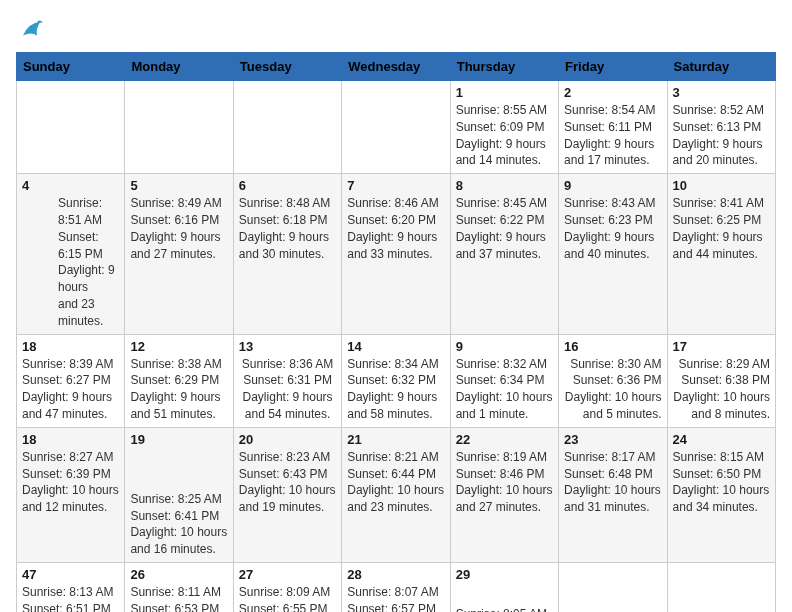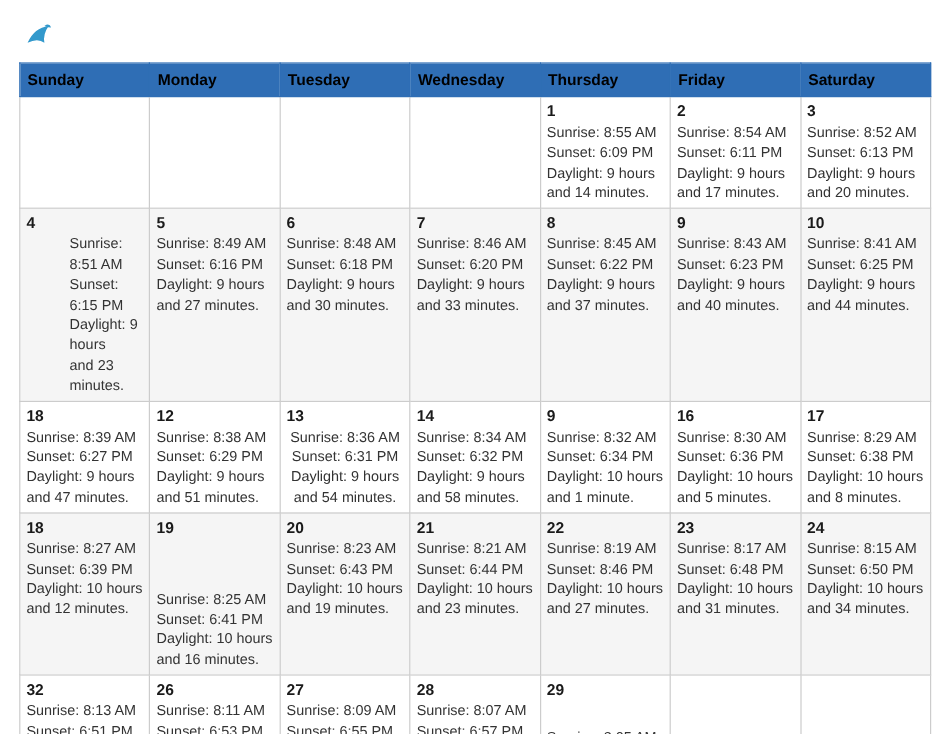--- a/index.html
+++ b/index.html
@@ -230,28 +230,28 @@
         </td>
         <td>
           <div class="day-num">9</div>
           <div class="day-info" style="white-space: pre-line;">Sunrise: 8:32 AM
 Sunset: 6:34 PM
 Daylight: 10 hours
 and 1 minute.</div>
         </td>
         <td>
           <div class="day-num">16</div>
-          <div class="day-info" style="white-space: pre-line;">Sunrise: 8:30 AM
+          <div class="day-info" style="white-space: pre-line; text-align: right;">Sunrise: 8:30 AM
 Sunset: 6:36 PM
 Daylight: 10 hours
 and 5 minutes.</div>
         </td>
         <td>
           <div class="day-num">17</div>
-          <div class="day-info" style="white-space: pre-line;">Sunrise: 8:29 AM
+          <div class="day-info" style="white-space: pre-line; text-align: right;">Sunrise: 8:29 AM
 Sunset: 6:38 PM
 Daylight: 10 hours
 and 8 minutes.</div>
         </td>
       </tr>
       <tr>
         <td>
           <div class="day-num">18</div>
           <div class="day-info" style="white-space: pre-line;">Sunrise: 8:27 AM
 Sunset: 6:39 PM
@@ -296,21 +296,21 @@
         <td>
           <div class="day-num">24</div>
           <div class="day-info" style="white-space: pre-line;">Sunrise: 8:15 AM
 Sunset: 6:50 PM
 Daylight: 10 hours
 and 34 minutes.</div>
         </td>
       </tr>
       <tr>
         <td>
-          <div class="day-num">32</div>
+          <div class="day-num">47</div>
           <div class="day-info" style="white-space: pre-line;">Sunrise: 8:13 AM
 Sunset: 6:51 PM
 Daylight: 10 hours
 and 38 minutes.</div>
         </td>
         <td>
           <div class="day-num">26</div>
           <div class="day-info" style="white-space: pre-line;">Sunrise: 8:11 AM
 Sunset: 6:53 PM
 Daylight: 10 hours

